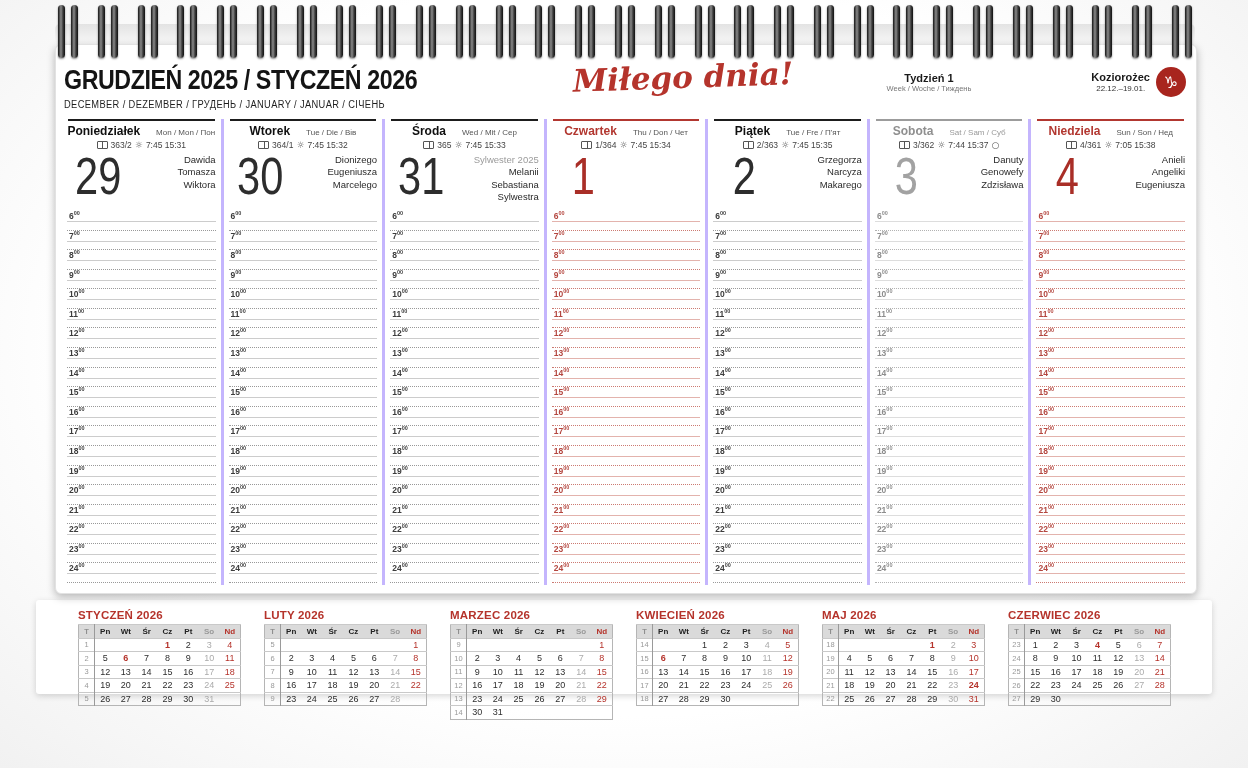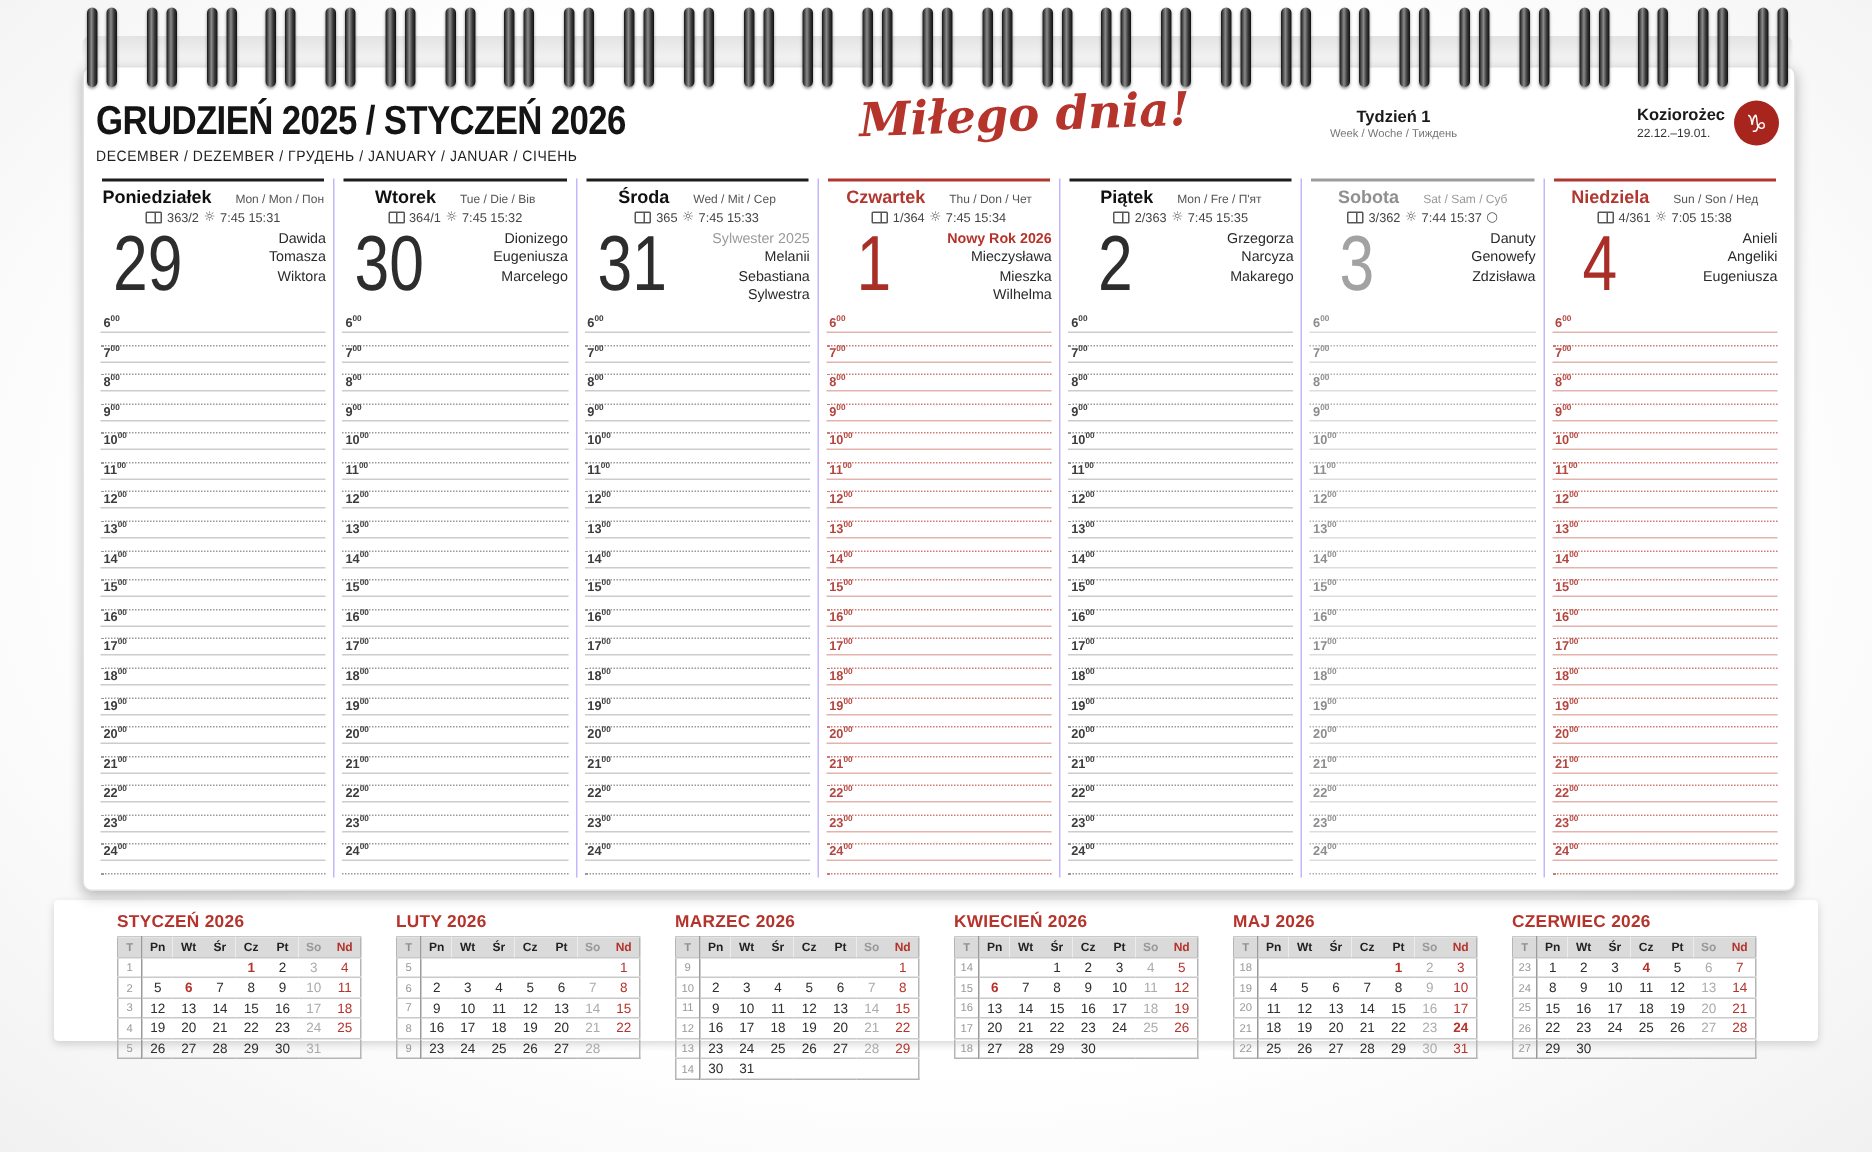--- a/index.html
+++ b/index.html
@@ -25,30 +25,30 @@
     display:inline-block;transform:scaleX(.86);transform-origin:left;white-space:nowrap;letter-spacing:-.5px;}
   .sub-title{font-size:10px;color:#1e1e1e;margin-top:3px;letter-spacing:.4px;
     display:inline-block;transform:scaleX(.93);transform-origin:left;white-space:nowrap;}
   .greeting{position:absolute;left:462px;top:14px;width:330px;text-align:center;
     font-family:"DejaVu Serif",serif;font-style:italic;font-weight:bold;
     font-size:31px;color:#b5342c;transform:rotate(-2deg);}
   .week-block{position:absolute;left:798px;top:27px;width:150px;text-align:center;line-height:1.15;}
   .week-label{font-size:11px;font-weight:bold;color:#1a1a1a;}
   .week-sub{font-size:7.5px;color:#777;}
   .zodiac-block{position:absolute;right:10px;top:22px;display:flex;align-items:center;gap:6px;}
-  .zodiac-text{text-align:left;line-height:1.2;}
+  .zodiac-text{text-align:center;line-height:1.2;}
   .zodiac-name{font-size:11px;font-weight:bold;color:#1a1a1a;}
   .zodiac-range{font-size:8px;color:#333;}
   .zodiac-icon{width:30px;height:30px;border-radius:50%;background:#a8251e;color:#fff;
     display:flex;align-items:center;justify-content:center;font-size:16px;
     font-family:"DejaVu Sans",sans-serif;}
   
   .columns{position:absolute;left:6px;right:6px;top:74px;bottom:8px;display:flex;}
   .col{flex:1;min-width:0;padding:0 5px;position:relative;}
-  .col + .col{border-left:1px solid #c4b5fd;}
+  .col + .col{border-left:3px solid #c4b5fd;}
   .tone-black{--rule:#1d1d1d;--name:#101010;--date:#2d2d2d;--hl:#3c3c3c;--solid:#ccc;--dot:#999;--abbr:#555;}
   .tone-red{--rule:#b23730;--name:#b23730;--date:#a92e27;--hl:#b4463f;--solid:#e3b3ad;--dot:#cc7a72;--abbr:#555;}
   .tone-gray{--rule:#9c9c9c;--name:#8f8f8f;--date:#a2a2a2;--hl:#8d8d8d;--solid:#ddd;--dot:#b2b2b2;--abbr:#999;}
   .rule{border-top:2px solid var(--rule);margin:0 1px 3px 1px;}
   .day-name{text-align:center;font-size:12px;white-space:nowrap;}
   .day-name b{color:var(--name);}
   .abbr{font-size:8px;color:var(--abbr);margin-left:16px;font-weight:normal;}
   .day-info{text-align:center;font-size:8.5px;color:#444;margin-top:2px;
     display:flex;justify-content:center;align-items:center;gap:3px;white-space:nowrap;}
   .book-icon{display:inline-block;width:9px;height:6px;border:1px solid #555;border-radius:1px;position:relative;}
@@ -468,26 +468,20 @@
           <div class="rule"></div>
      <div class="day-name"><b>Czwartek</b><span class="abbr">Thu / Don / Чет</span></div>
      <div class="day-info">
             <span class="book-icon"></span>
             <span>1/364</span>
             <span class="glyph">☼</span>
             <span>7:45 15:34</span>
           </div>
      <div class="date-row">
             <div class="big-date">1</div>
-            <div class="names">
-              <div class="holiday red">Nowy Rok 2026</div>
-              <div class="nameday">Mieczysława</div>
-              <div class="nameday">Mieszka</div>
-              <div class="nameday">Wilhelma</div>
-            </div>
           </div>
      <div class="hours">
             <div class="hour-row">
               <span class="hour-label">6<sup>00</sup></span>
             </div>
             <div class="hour-row">
               <span class="hour-label">7<sup>00</sup></span>
             </div>
             <div class="hour-row">
               <span class="hour-label">8<sup>00</sup></span>
@@ -537,21 +531,21 @@
             <div class="hour-row">
               <span class="hour-label">23<sup>00</sup></span>
             </div>
             <div class="hour-row">
               <span class="hour-label">24<sup>00</sup></span>
             </div>
           </div>
         </div>
         <div class="col tone-black">
           <div class="rule"></div>
-     <div class="day-name"><b>Piątek</b><span class="abbr">Mon / Fre / П'ят</span></div>
+     <div class="day-name"><b>Piątek</b><span class="abbr">Tue / Fre / П'ят</span></div>
      <div class="day-info">
             <span class="book-icon"></span>
             <span>2/363</span>
             <span class="glyph">☼</span>
             <span>7:45 15:35</span>
           </div>
      <div class="date-row">
             <div class="big-date">2</div>
             <div class="names">
               <div class="nameday">Grzegorza</div>

